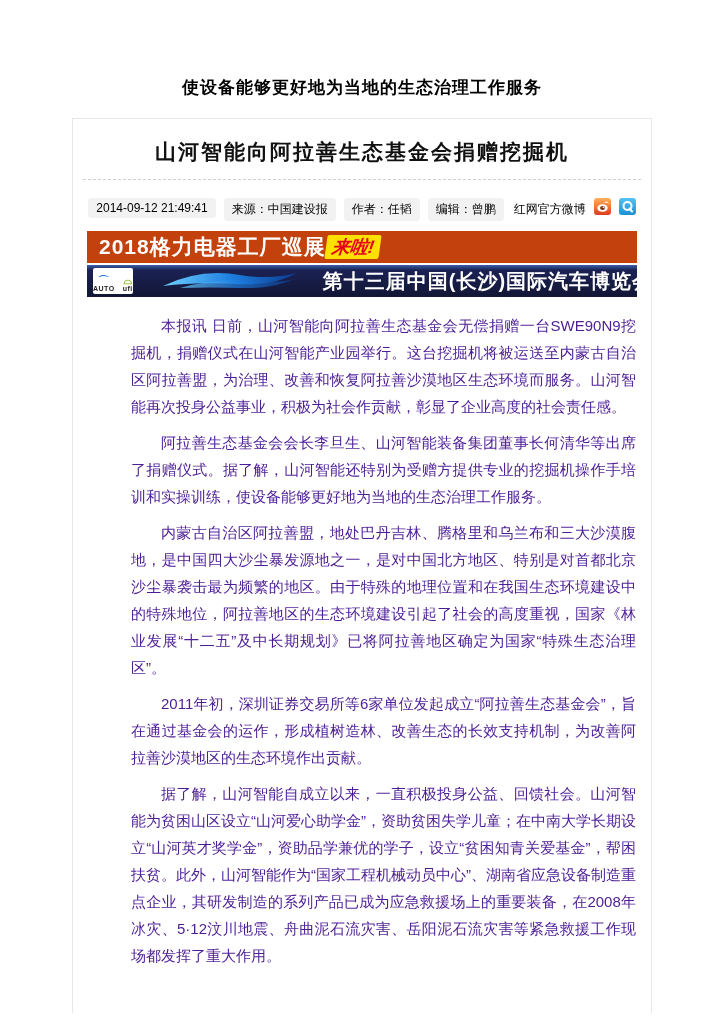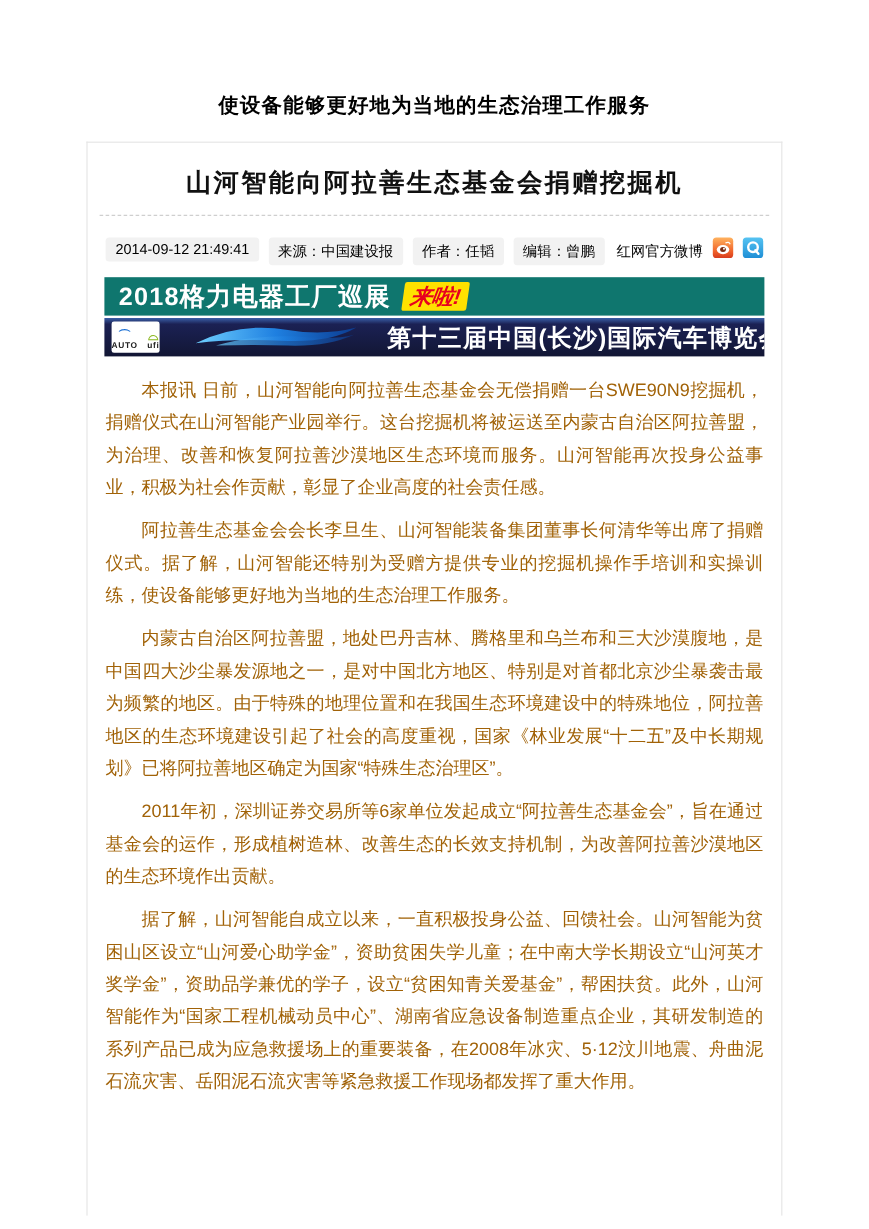--- a/index.html
+++ b/index.html
@@ -23,21 +23,21 @@
   .meta-plain { padding:3px 0 3px 2px; }
   .meta-icon { width:17px; height:17px; border-radius:3px; display:inline-block;
     position:relative; flex:0 0 auto; cursor:pointer; }
   .icon-sina { background:linear-gradient(180deg,#ffb25e 0%,#ef5f28 70%,#d63c1e 100%); }
   .icon-sina svg, .icon-tencent svg { position:absolute; left:0; top:0; }
   .icon-tencent { background:linear-gradient(180deg,#55c3f2 0%,#1f8fd6 100%); }
 
   .ad-banner { margin:10px 14px 0; height:32px; display:flex; align-items:center;
     overflow:hidden; cursor:pointer; }
 
-  .gree-banner { background:#0f766e; padding:0 12px; gap:10px; }
+  .gree-banner { background:#c2410c; padding:0 12px; }
   .gree-title { color:#fff; font-weight:bold; font-size:21px; letter-spacing:1px; white-space:nowrap; }
   .gree-badge { background:#ffe100; color:#e8001f; font-weight:bold; font-style:italic;
     font-size:18px; padding:0 6px; line-height:24px; transform:skewX(-8deg);
     border-radius:2px; white-space:nowrap; }
   .gree-tagline { color:#fff; font-weight:bold; font-size:14px; letter-spacing:1px;
     margin-left:4px; white-space:nowrap; }
 
   .expo-banner { background:linear-gradient(180deg,#3a5fa8 0%,#1b2154 16%,#121634 100%);
     margin-top:2px; padding:0 6px; gap:8px; }
   .expo-logo-box { background:#fff; border-radius:2px; width:74px; height:26px;
@@ -45,22 +45,22 @@
   .mini-logo { display:flex; flex-direction:column; align-items:center; line-height:1; }
   .mini-logo .swoosh { font-size:11px; line-height:9px; font-weight:bold; }
   .mini-logo .lbl { font-size:7px; font-weight:bold; color:#222; letter-spacing:0.5px; }
   .auto-swoosh { color:#1a6fd4; }
   .ufi-swoosh { color:#8cb822; }
   .car-swoosh { flex:0 0 auto; margin-left:14px; }
   .expo-title { color:#fff; font-weight:bold; font-size:20px; letter-spacing:1px;
     white-space:nowrap; margin-left:10px; }
 
   .article-body { padding:15px 15px 30px; }
-  .article-body p { font-size:15px; line-height:27px; color:#a16207; text-align:justify;
-    text-indent:2em; margin-bottom:9px; }
+  .article-body p { font-size:15px; line-height:27px; color:#4c1d95; text-align:justify;
+    text-indent:2em; margin-bottom:9px;margin-left:43px; }
 </style>
 </head>
 <body>
 
 <div class="doc-title">使设备能够更好地为当地的生态治理工作服务</div>
 
 <div class="article-card">
 
   <div class="article-title">山河智能向阿拉善生态基金会捐赠挖掘机</div>
 

